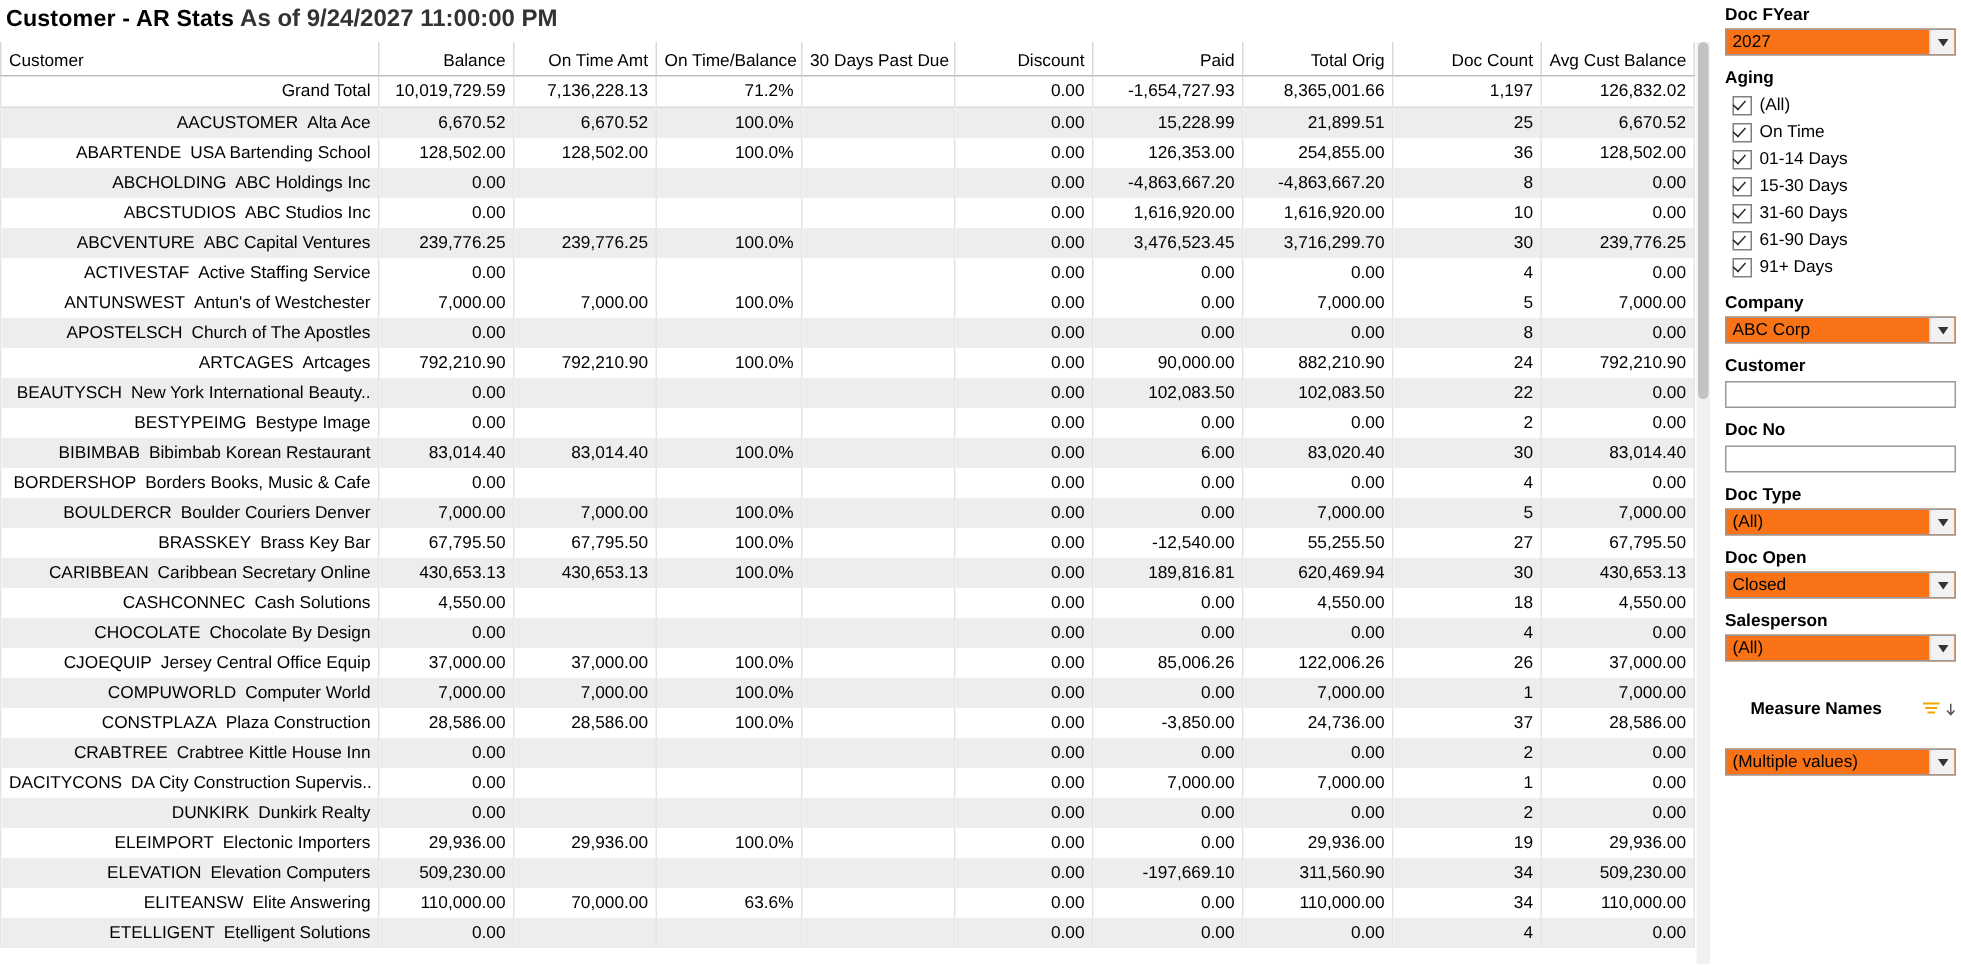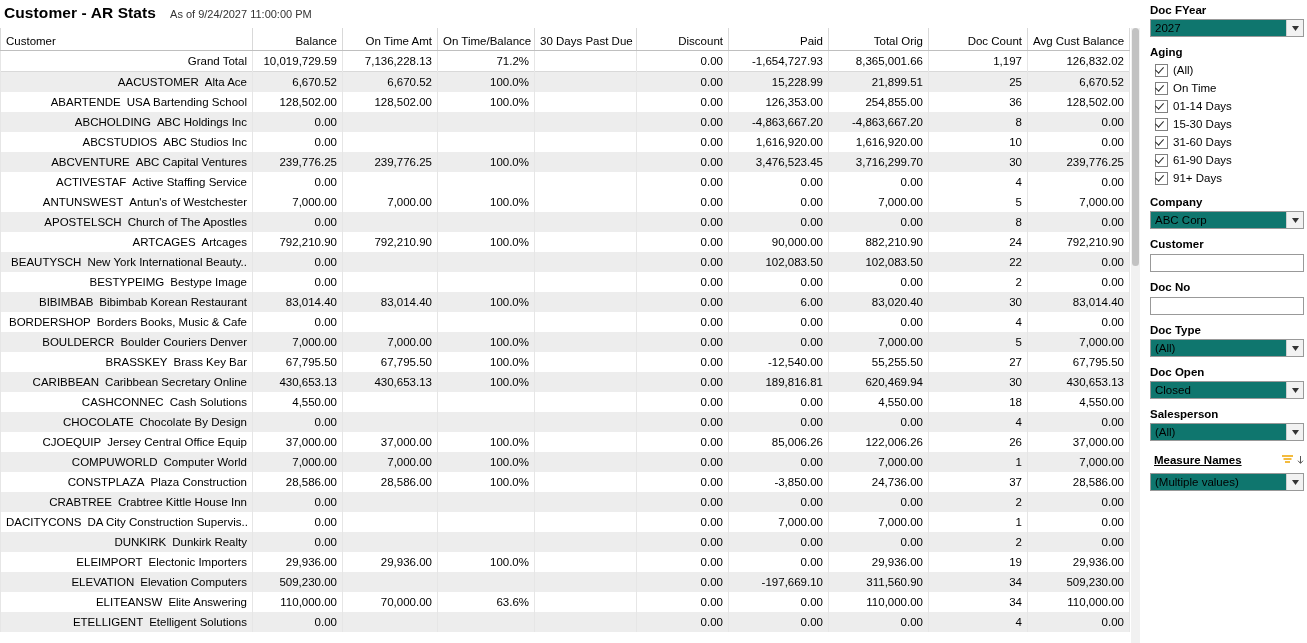--- a/index.html
+++ b/index.html
@@ -20,31 +20,31 @@
     position: absolute;
     left: 0; top: 0;
     width: 1140px;
     height: 643px;
     overflow: hidden;
   }
   .title-bar {
     padding: 4px 0 6px 4px;
     display: flex;
     align-items: baseline;
-    gap: 14px;
+    gap: 4px;
   }
   .title {
     font-size: 15.5px;
     font-weight: bold;
     color: #000;
     letter-spacing: 0.1px;
   }
   .subtitle {
-    font-size: 11px;
-    font-weight: normal;
+    font-size: 16px;
+    font-weight: bold;
     color: #333;
   }
   table.ar {
     border-collapse: collapse;
     table-layout: fixed;
     width: 1129px;
     font-size: 11.5px;
     color: #000;
   }
   table.ar th {
@@ -122,21 +122,21 @@
     font-size: 11.5px;
     font-weight: bold;
     color: #000;
     margin: 9px 0 3px 0;
   }
   .f-label:first-child { margin-top: 2px; }
   .dd {
     position: relative;
     width: 154px;
     height: 18px;
-    background: #0f766e;
+    background: #f97316;
     border: 1px solid #999999;
     box-sizing: border-box;
     font-size: 11.5px;
     line-height: 16px;
     padding: 0 20px 0 4px;
     color: #000;
     overflow: hidden;
     white-space: nowrap;
   }
   .dd .arrow {
@@ -188,21 +188,21 @@
     border-width: 0 1.6px 1.6px 0;
     transform: rotate(42deg);
   }
   .measure-head {
     display: flex;
     align-items: center;
     justify-content: space-between;
     width: 154px;
     margin: 9px 0 3px 0;
   }
-  .measure-head .f-label { margin: 4px; text-decoration: underline; }
+  .measure-head .f-label { margin: 17px; }
   .sort-icon { display: flex; gap: 3px; align-items: center; }
 </style>
 </head>
 <body>
 
 <div id="app">
 
   <div class="main">
 
     <div class="title-bar">

